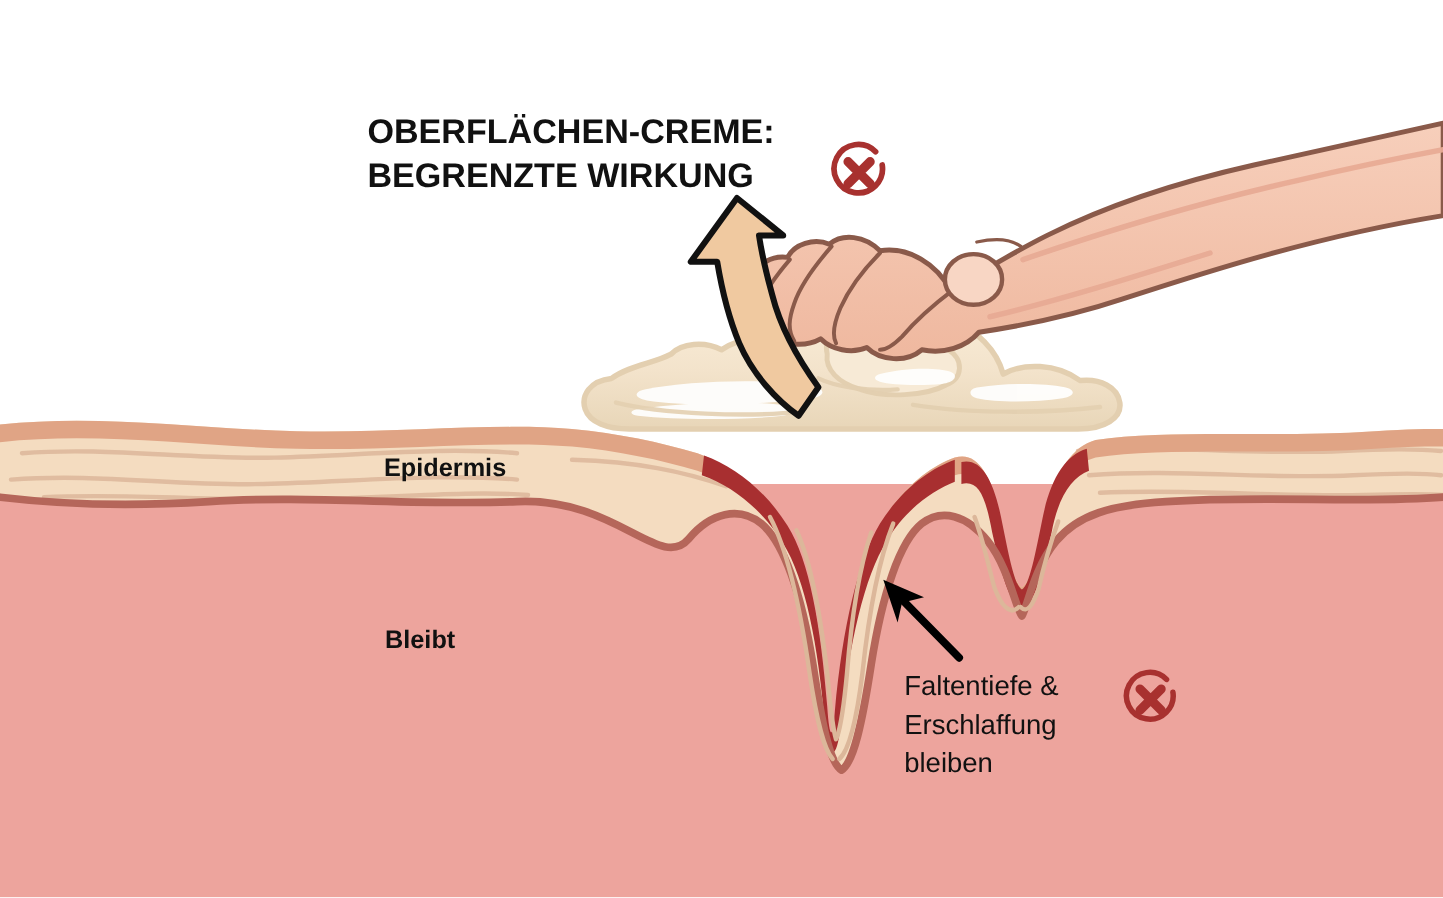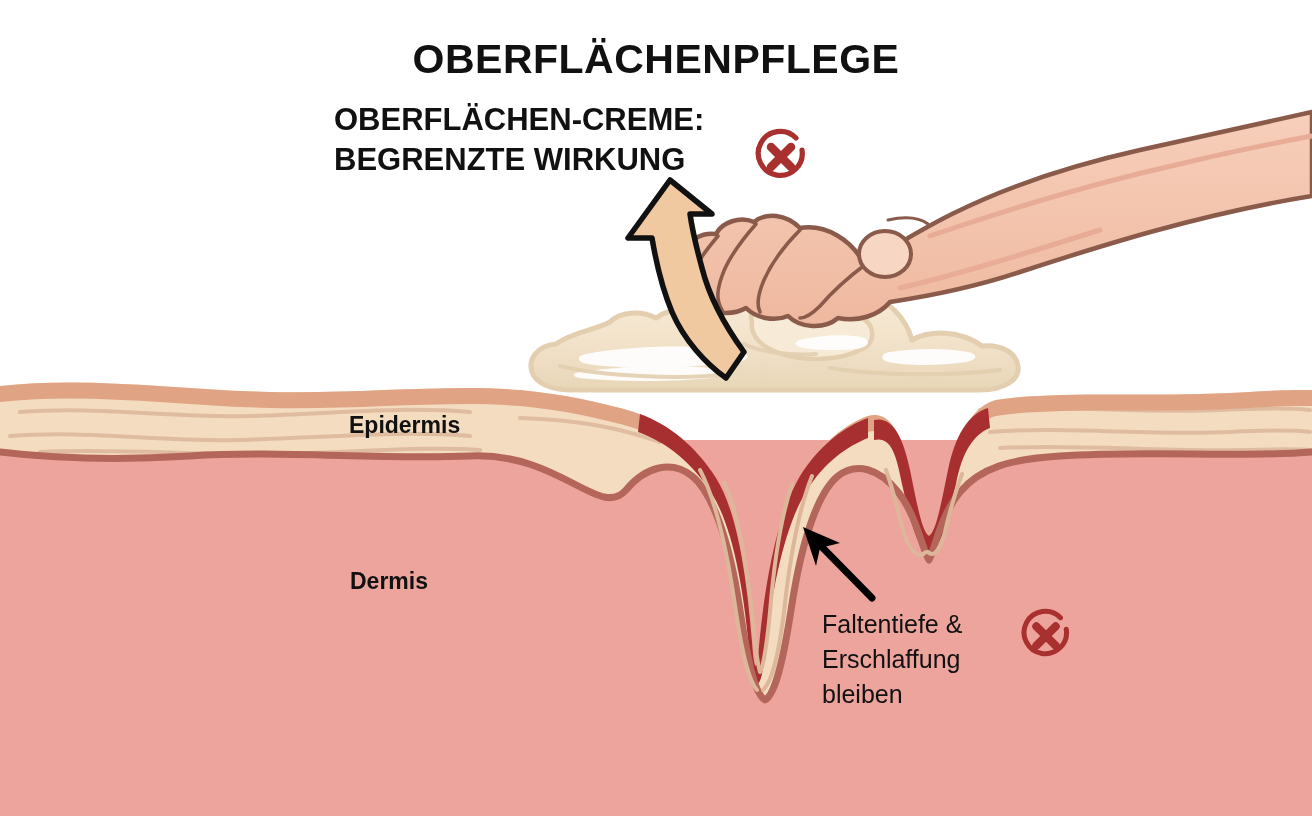--- a/index.html
+++ b/index.html
@@ -311,26 +311,25 @@
   <svg id="x-badge-top" class="x-badge" viewBox="0 0 58 58">
     <path d="M44,10 A22,22 0 1 0 50,22" fill="none" stroke="#a8312f" stroke-width="5.2" stroke-linecap="round"></path>
     <path d="M19,19 L39,39 M39,19 L19,39" stroke="#a8312f" stroke-width="8.5" stroke-linecap="round"></path>
   </svg>
 
   <svg id="x-badge-bottom" class="x-badge" viewBox="0 0 58 58">
     <path d="M44,10 A22,22 0 1 0 50,22" fill="none" stroke="#a8312f" stroke-width="5.2" stroke-linecap="round"></path>
     <path d="M19,19 L39,39 M39,19 L19,39" stroke="#a8312f" stroke-width="8.5" stroke-linecap="round"></path>
   </svg>
 
-  <div class="txt" id="title">OBERFLÄCHENPFLEGE</div>
 
   <div class="txt" id="subtitle"><span>OBERFLÄCHEN-CREME:</span>
 <span>BEGRENZTE WIRKUNG</span></div>
 
 
   <div class="txt" id="label-epidermis">Epidermis</div>
-  <div class="txt" id="label-dermis">Dermis</div>
+  <div class="txt" id="label-dermis">Bleibt</div>
 
   <div class="txt" id="note-bottom"><span>Faltentiefe &amp;</span>
 <span>Erschlaffung</span>
 <span>bleiben</span></div>
 
 </div>
 
 </body></html>

